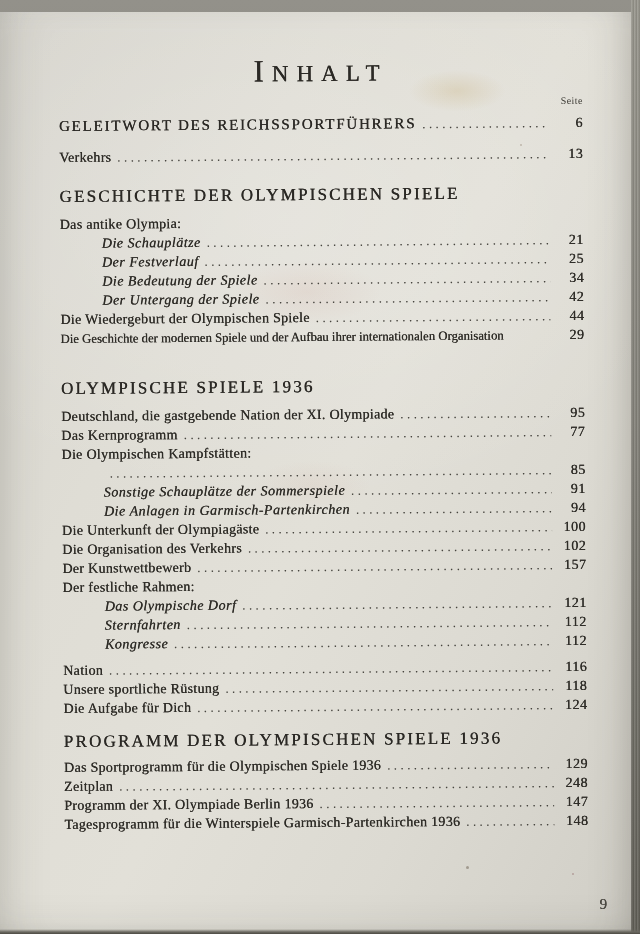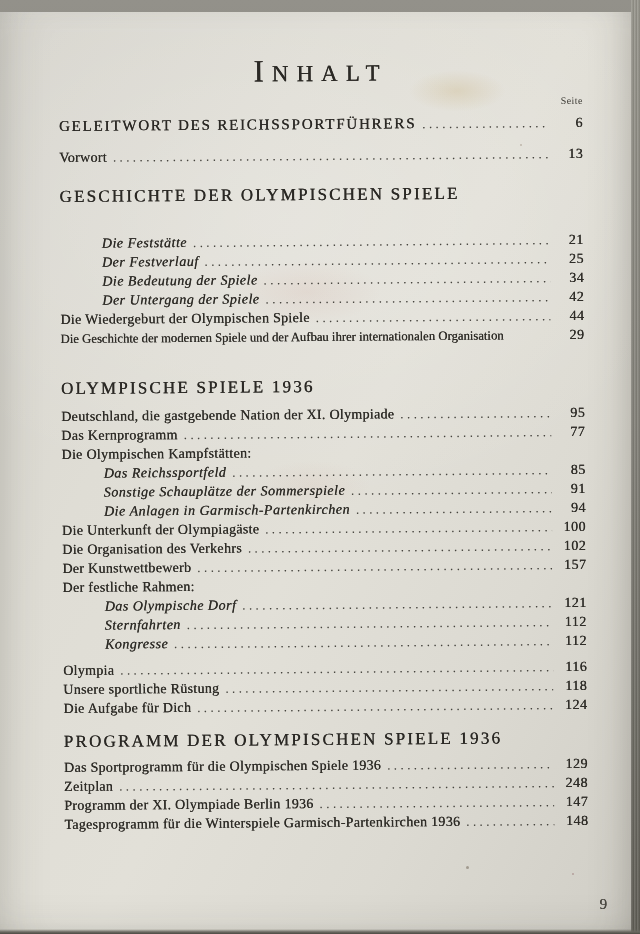--- a/index.html
+++ b/index.html
@@ -138,31 +138,32 @@
   <div class="content">
     <h1 class="title">INHALT</h1>
     <div class="col-label">Seite</div>
     <div id="toc">
         <div class="row caps">
           <span class="label">GELEITWORT DES REICHSSPORTFÜHRERS</span>
           <span class="dots"></span>
           <span class="pagenum">6</span>
         </div>
         <div class="row roman gap-md">
-          <span class="label">Vorwort</span>
+          <span class="label">Verkehrs</span>
           <span class="dots"></span>
           <span class="pagenum">13</span>
         </div>
         <div class="heading h1">GESCHICHTE DER OLYMPISCHEN SPIELE</div>
         <div class="row roman nodots">
+          <span class="label">Das antike Olympia:</span>
           <span class="dots"></span>
           <span class="pagenum"></span>
         </div>
         <div class="row italic">
-          <span class="label">Die Feststätte</span>
+          <span class="label">Die Schauplätze</span>
           <span class="dots"></span>
           <span class="pagenum">21</span>
         </div>
         <div class="row italic">
           <span class="label">Der Festverlauf</span>
           <span class="dots"></span>
           <span class="pagenum">25</span>
         </div>
         <div class="row italic">
           <span class="label">Die Bedeutung der Spiele</span>
@@ -194,21 +195,20 @@
           <span class="label">Das Kernprogramm</span>
           <span class="dots"></span>
           <span class="pagenum">77</span>
         </div>
         <div class="row roman nodots">
           <span class="label">Die Olympischen Kampfstätten:</span>
           <span class="dots"></span>
           <span class="pagenum"></span>
         </div>
         <div class="row italic">
-          <span class="label">Das Reichssportfeld</span>
           <span class="dots"></span>
           <span class="pagenum">85</span>
         </div>
         <div class="row italic">
           <span class="label">Sonstige Schauplätze der Sommerspiele</span>
           <span class="dots"></span>
           <span class="pagenum">91</span>
         </div>
         <div class="row italic">
           <span class="label">Die Anlagen in Garmisch-Partenkirchen</span>
@@ -244,21 +244,21 @@
           <span class="label">Sternfahrten</span>
           <span class="dots"></span>
           <span class="pagenum">112</span>
         </div>
         <div class="row italic">
           <span class="label">Kongresse</span>
           <span class="dots"></span>
           <span class="pagenum">112</span>
         </div>
         <div class="row roman gap-sm">
-          <span class="label">Olympia</span>
+          <span class="label">Nation</span>
           <span class="dots"></span>
           <span class="pagenum">116</span>
         </div>
         <div class="row roman">
           <span class="label">Unsere sportliche Rüstung</span>
           <span class="dots"></span>
           <span class="pagenum">118</span>
         </div>
         <div class="row roman">
           <span class="label">Die Aufgabe für Dich</span>

